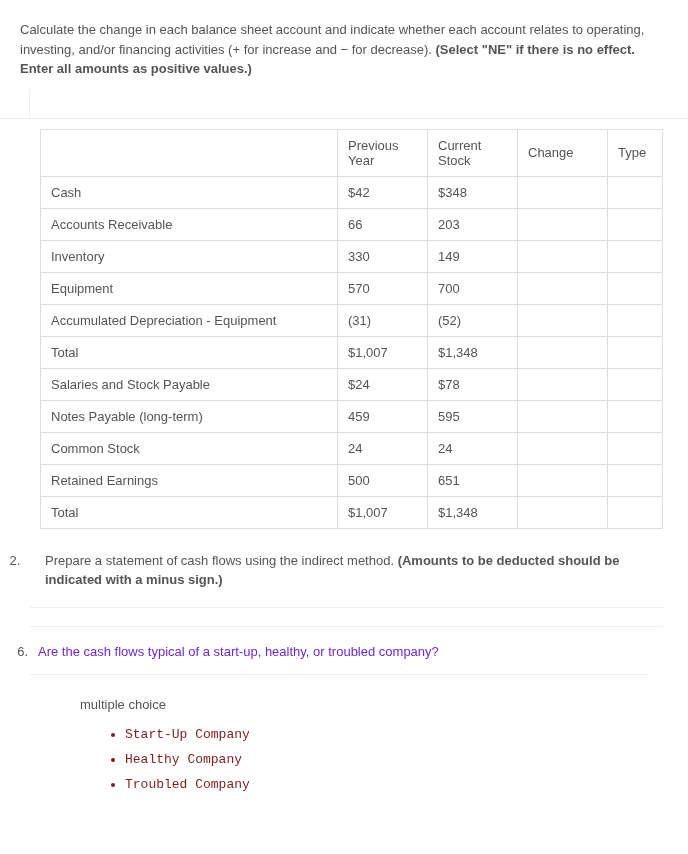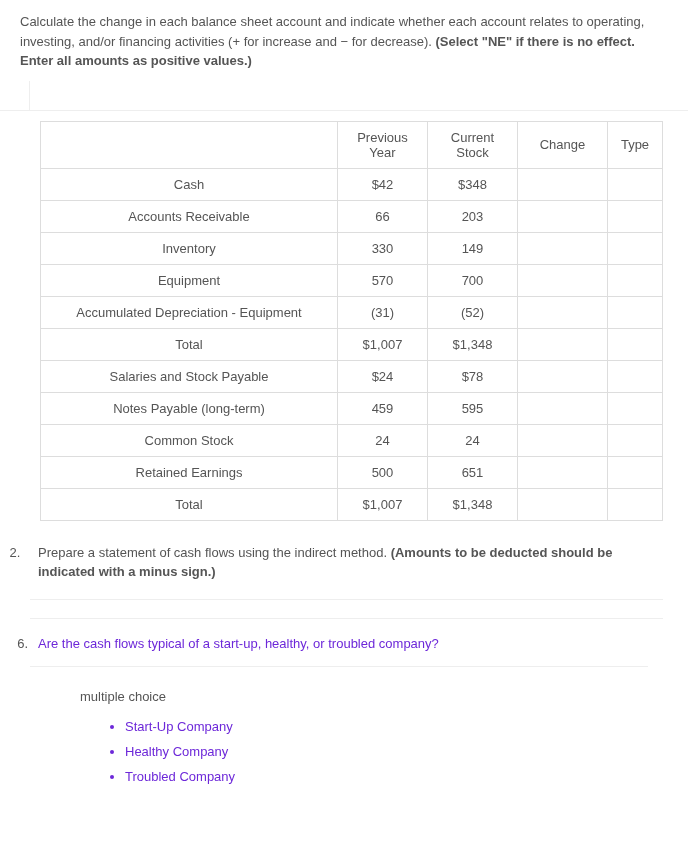--- a/index.html
+++ b/index.html
@@ -8,21 +8,21 @@
       padding: 0;
     }
     body {
       font-family: Arial, Helvetica, sans-serif;
       font-size: 13px;
       color: #333;
       background: #fff;
       width: 688px;
     }
     .instructions {
-      padding: 12px 20px 10px 20px;
+      padding: 20px 20px 10px 20px;
       line-height: 1.5;
       color: #555;
     }
     .spacer-row {
       height: 30px;
       border-bottom: 1px solid #eee;
       display: flex;
     }
     .spacer-left {
       width: 30px;
@@ -34,21 +34,21 @@
     .table-wrap {
       padding: 10px 25px 10px 40px;
     }
     table {
       border-collapse: collapse;
       width: 100%;
     }
     th, td {
       border: 1px solid #ddd;
       padding: 8px 10px;
-      text-align: center;
+      text-align: left;
       font-weight: normal;
       color: #555;
       font-size: 13px;
     }
     th {
       color: #555;
     }
     .col-prev, .col-curr, .col-change {
       width: 90px;
     }
@@ -63,20 +63,21 @@
       width: 30px;
       text-align: center;
       color: #555;
       padding-top: 2px;
     }
     .qtext {
       flex: 1;
       padding-left: 8px;
       color: #555;
       line-height: 1.5;
+      margin-left: 7px;
     }
     .sub-spacer {
       height: 20px;
       border-top: 1px solid #eee;
       border-bottom: 1px solid #eee;
     }
     .q6-wrap {
       padding: 12px 15px 12px 0;
     }
     .q6-top {
@@ -98,21 +99,22 @@
       color: #555;
       border-top: 1px solid #eee;
     }
     ul.choices {
       list-style: disc;
       padding-left: 95px;
       color: #333;
     }
     ul.choices li {
       padding: 5px 0;
-      color: #6d28d9;
+      color: #7f1d1d;
+      font-family: Liberation Mono, monospace;
     }
     .inner-border {
       margin: 5px 25px 5px 30px;
     }
   </style>
 </head>
 <body>
 
 <div class="instructions">
   <span>Calculate the change in each balance sheet account and indicate whether each account relates to operating, investing, and/or financing activities (+ for increase and − for decrease). <b>(Select "NE" if there is no effect. Enter all amounts as positive values.)</b></span>

